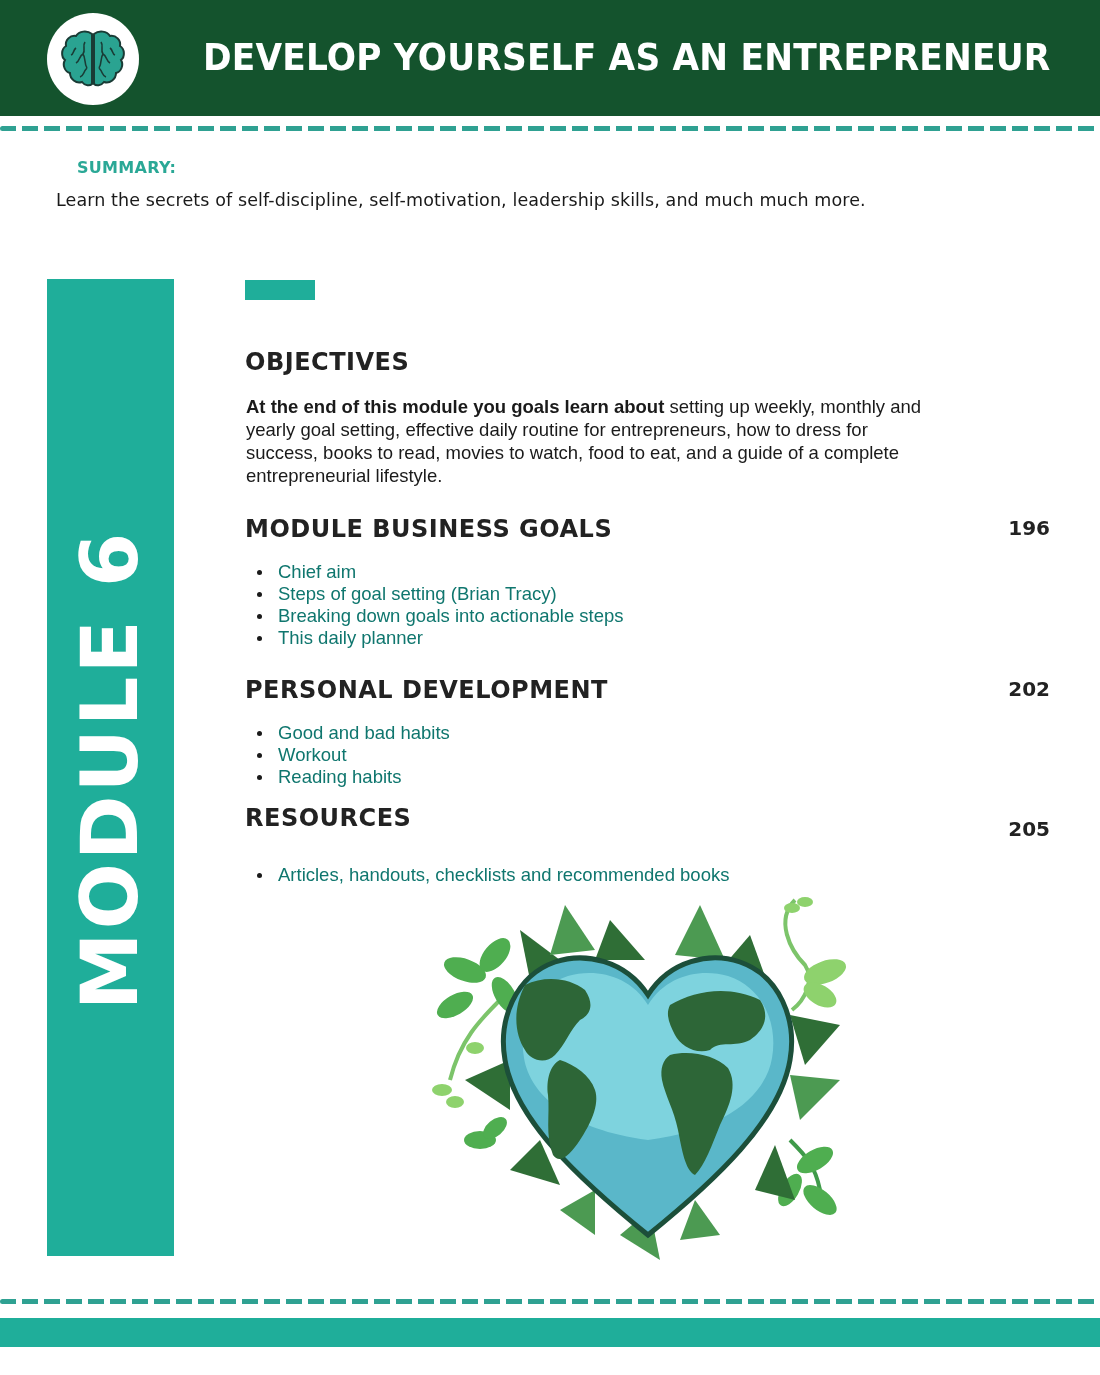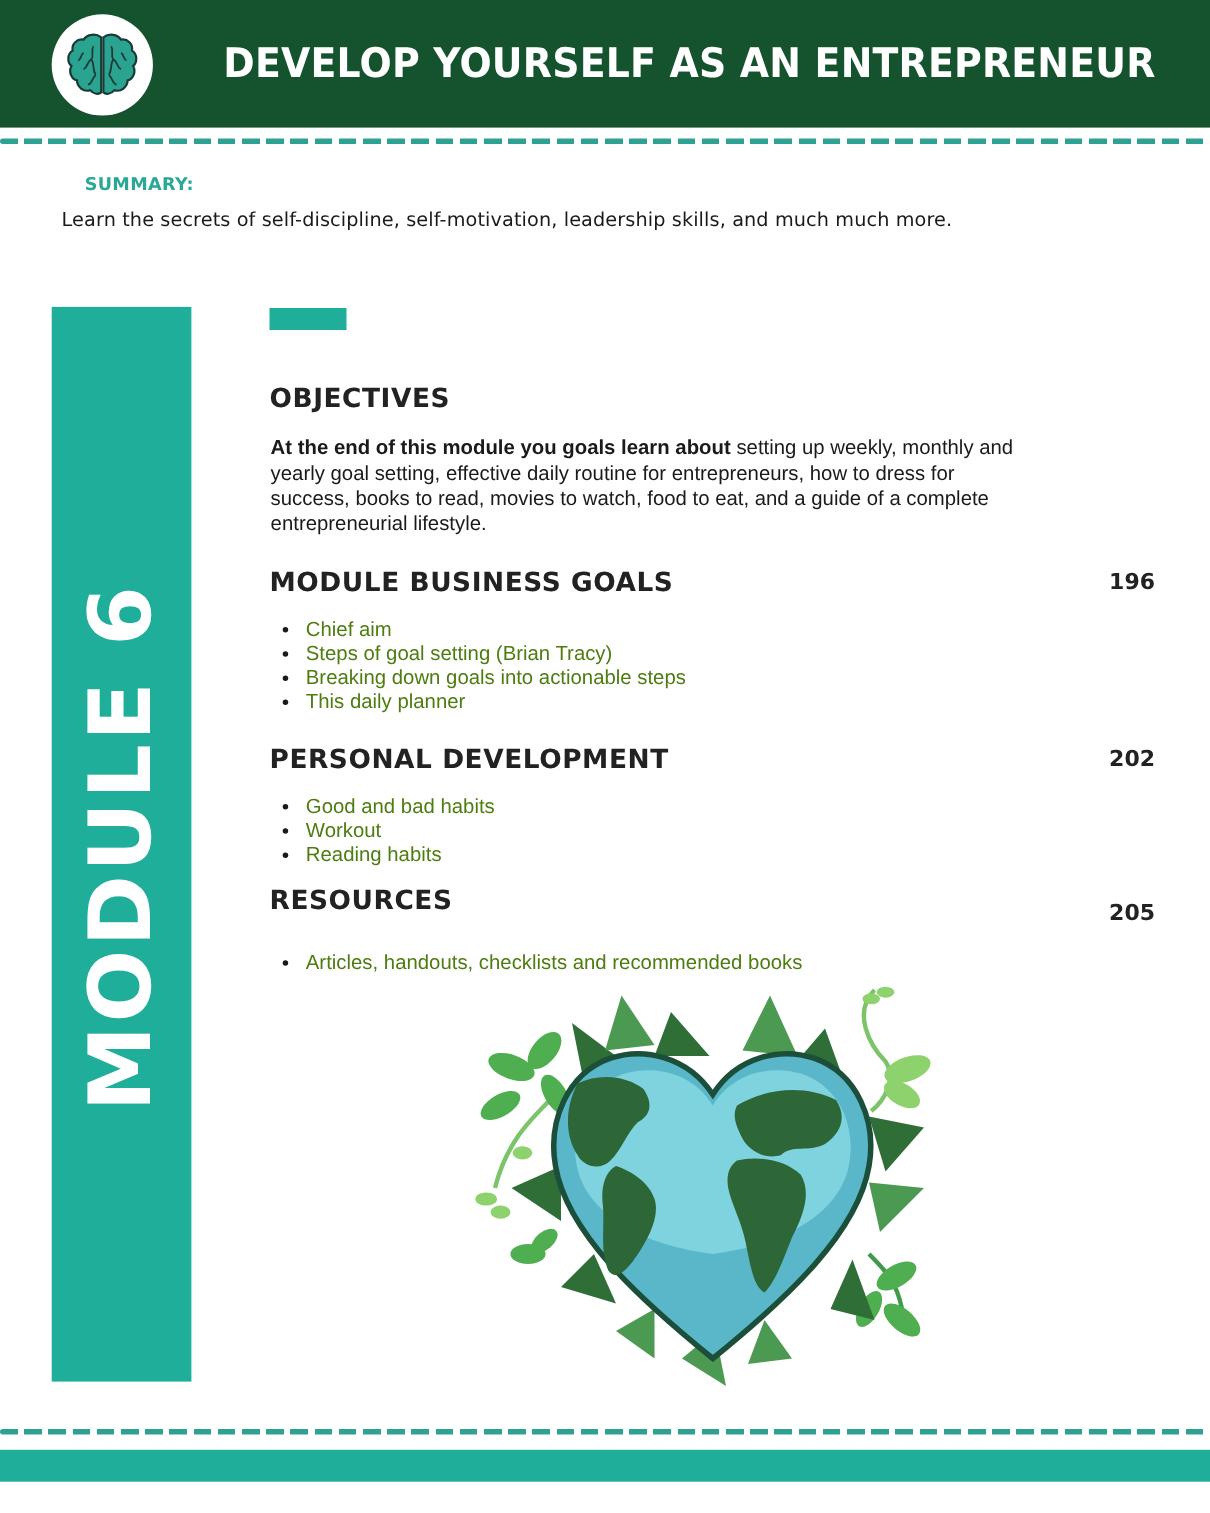--- a/index.html
+++ b/index.html
@@ -74,21 +74,21 @@
     }
 
     .objectives-text {
       position: absolute; left: 246px; top: 395px; width: 690px;
       font-size: 18.5px; line-height: 23px; color: #1a1a1a;
     }
     .objectives-text b { font-weight: bold; }
 
     .bullets {
       position: absolute; left: 255px; list-style: none;
-      font-size: 18.5px; line-height: 22px; color: #4d7c0f;
+      font-size: 18.5px; line-height: 22px; color: #0f766e;
     }
     .bullets li { position: relative; padding-left: 23px; }
     .bullets li::before {
       content: ""; position: absolute; left: 2px; top: 9px;
       width: 5px; height: 5px; border-radius: 50%; background: #1a1a1a;
     }
 
     .illustration {
       position: absolute; left: 420px; top: 890px; width: 450px; height: 380px;
     }

